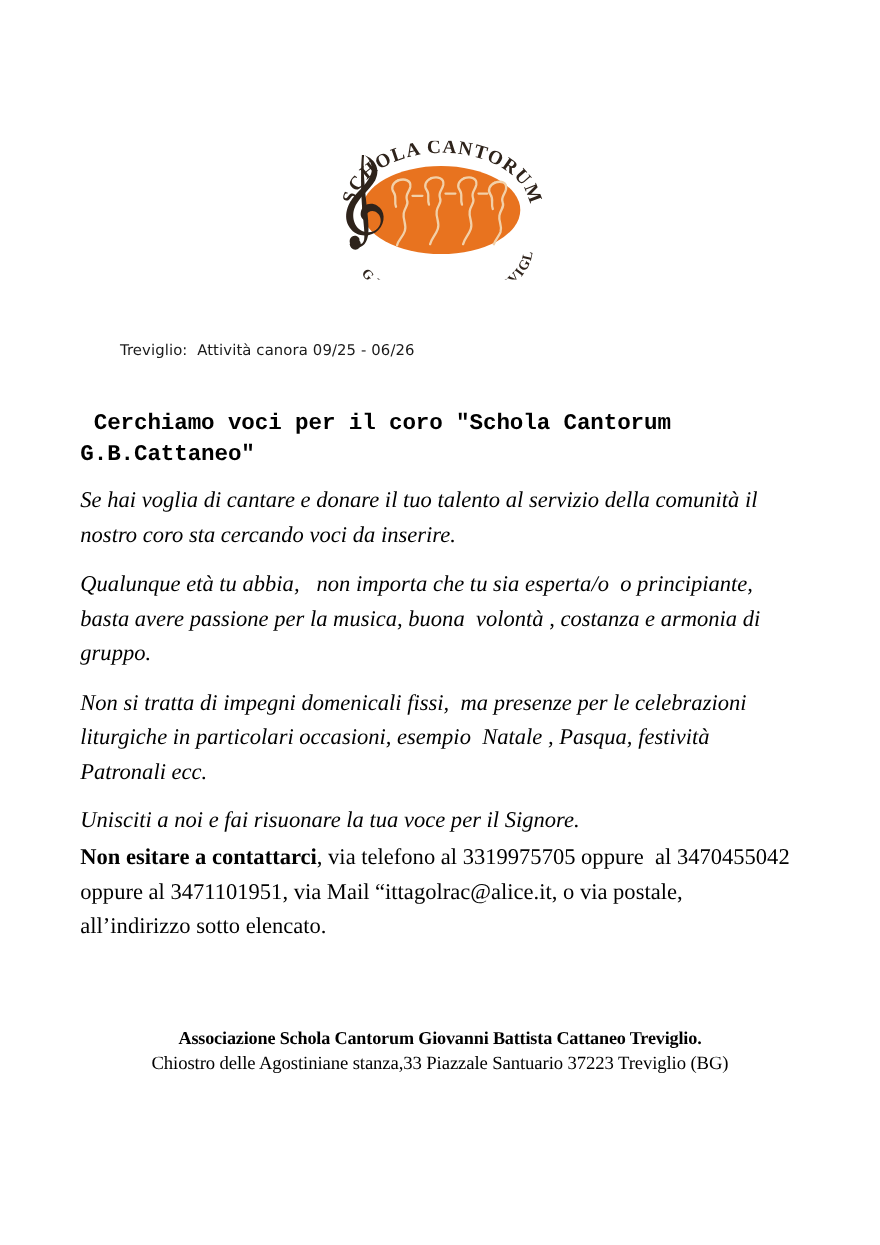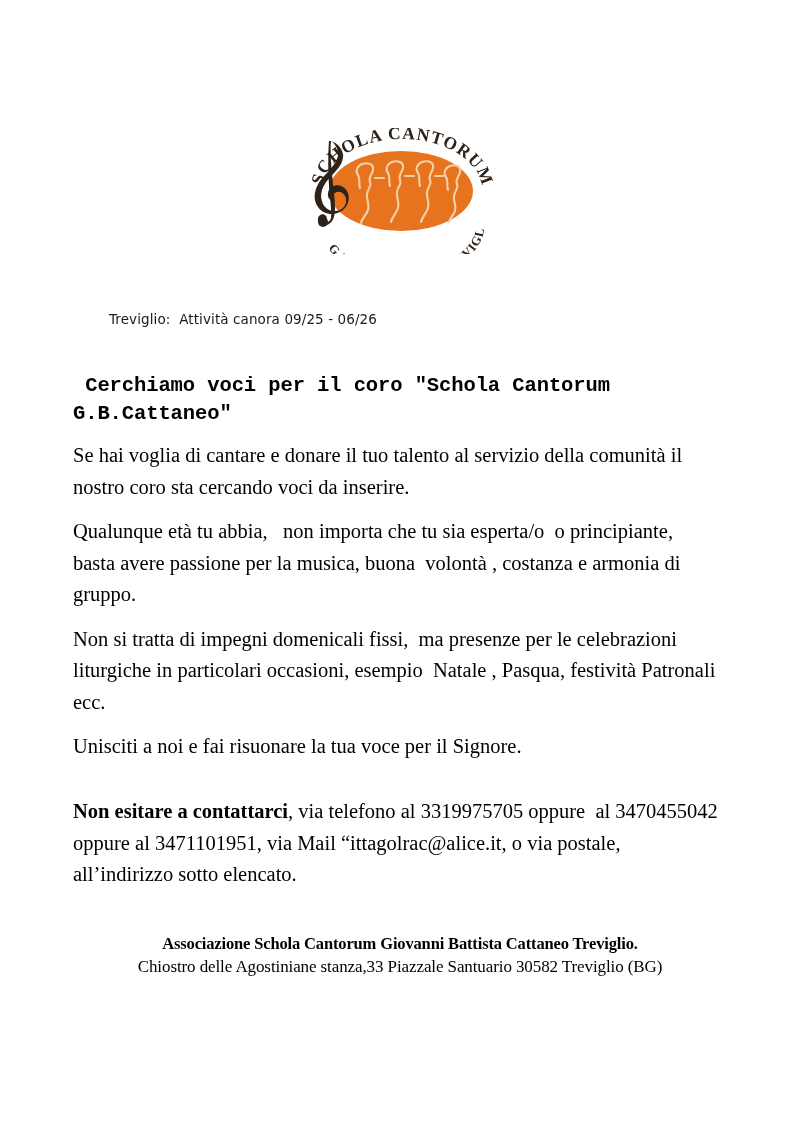--- a/index.html
+++ b/index.html
@@ -77,30 +77,31 @@
     letter-spacing: -0.1px;
     font-family: Liberation Mono, monospace;
   }
 
   .para {
     font-size: 20.5px;
     line-height: 31.5px;
     margin: 0 0 13px 0;
     white-space: pre-wrap;
     text-align: left;
+    font-style: italic;
   }
 
   .para.tight {
     margin-bottom: 12px;
   }
 
   .contact-block {
     position: absolute;
     left: 73px;
-    top: 796px;
+    top: 764px;
     width: 650px;
     font-size: 20.5px;
     line-height: 31.5px;
     white-space: pre-wrap;
   }
   .contact-block b {
     font-weight: bold;
   }
 
   
@@ -192,16 +193,16 @@
 
     <p class="para">Non si tratta di impegni domenicali fissi,  ma presenze per le celebrazioni liturgiche in particolari occasioni, esempio  Natale , Pasqua, festività Patronali ecc.</p>
 
     <p class="para tight">Unisciti a noi e fai risuonare la tua voce per il Signore.</p>
   </div>
 
   <div class="contact-block"><b>Non esitare a contattarci</b><span>, via telefono al 3319975705 oppure  al 3470455042 oppure al 3471101951, via Mail “ittagolrac@alice.it, o via postale, all’indirizzo sotto elencato.</span></div>
 
   <div class="footer">
     <div class="footer-line1">Associazione Schola Cantorum Giovanni Battista Cattaneo Treviglio.</div>
-    <div class="footer-line2">Chiostro delle Agostiniane stanza,33 Piazzale Santuario 30582 Treviglio (BG)</div>
+    <div class="footer-line2">Chiostro delle Agostiniane stanza,33 Piazzale Santuario 37223 Treviglio (BG)</div>
   </div>
 
 </div>
 
 </body></html>

